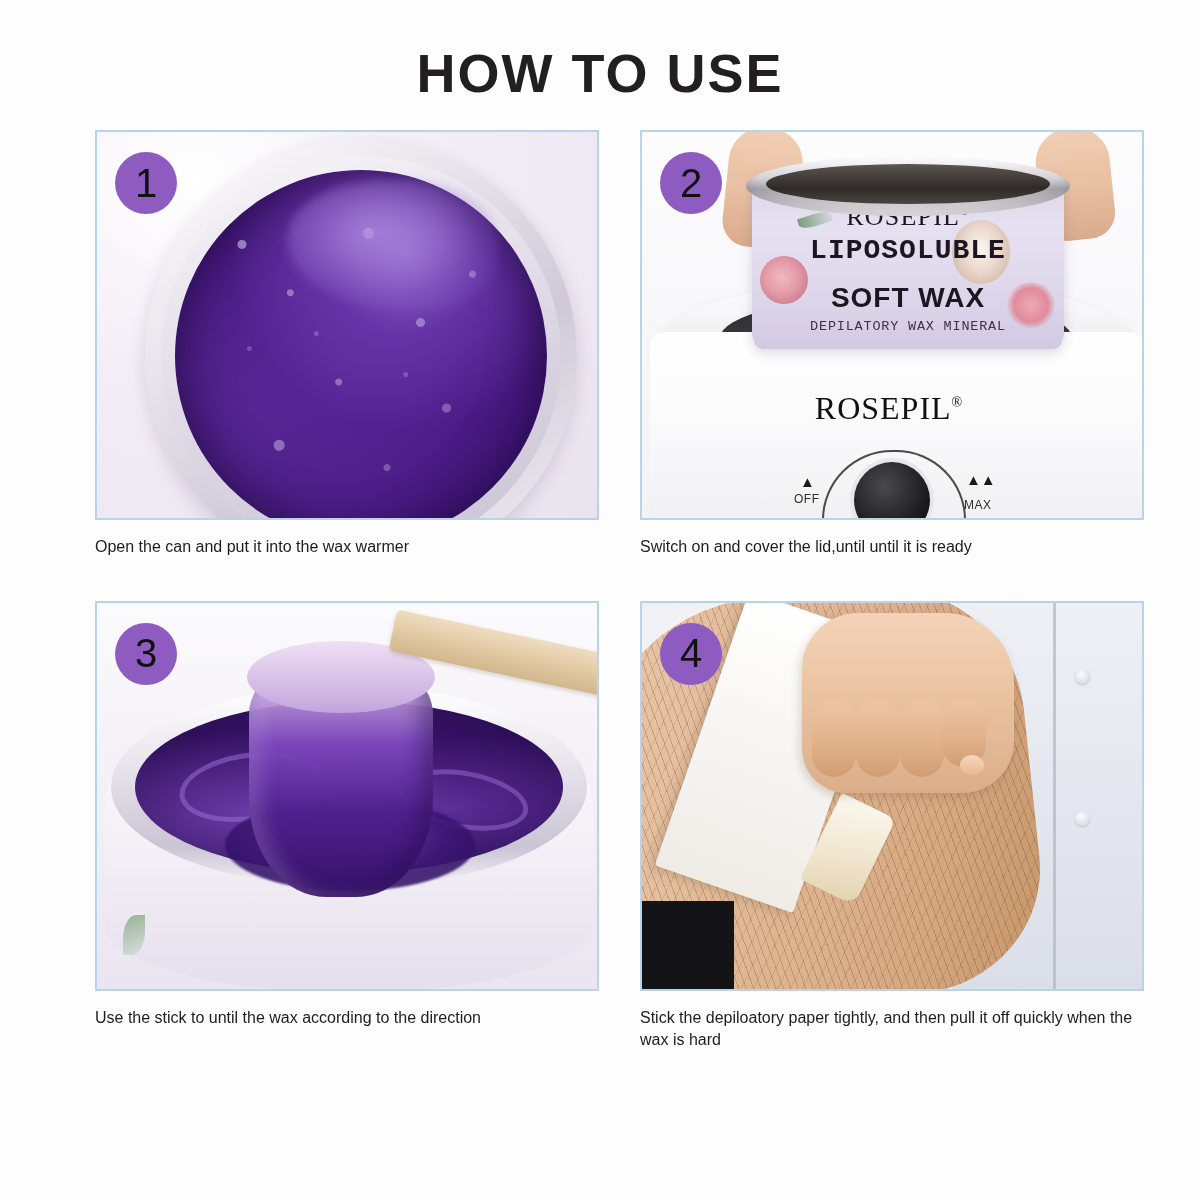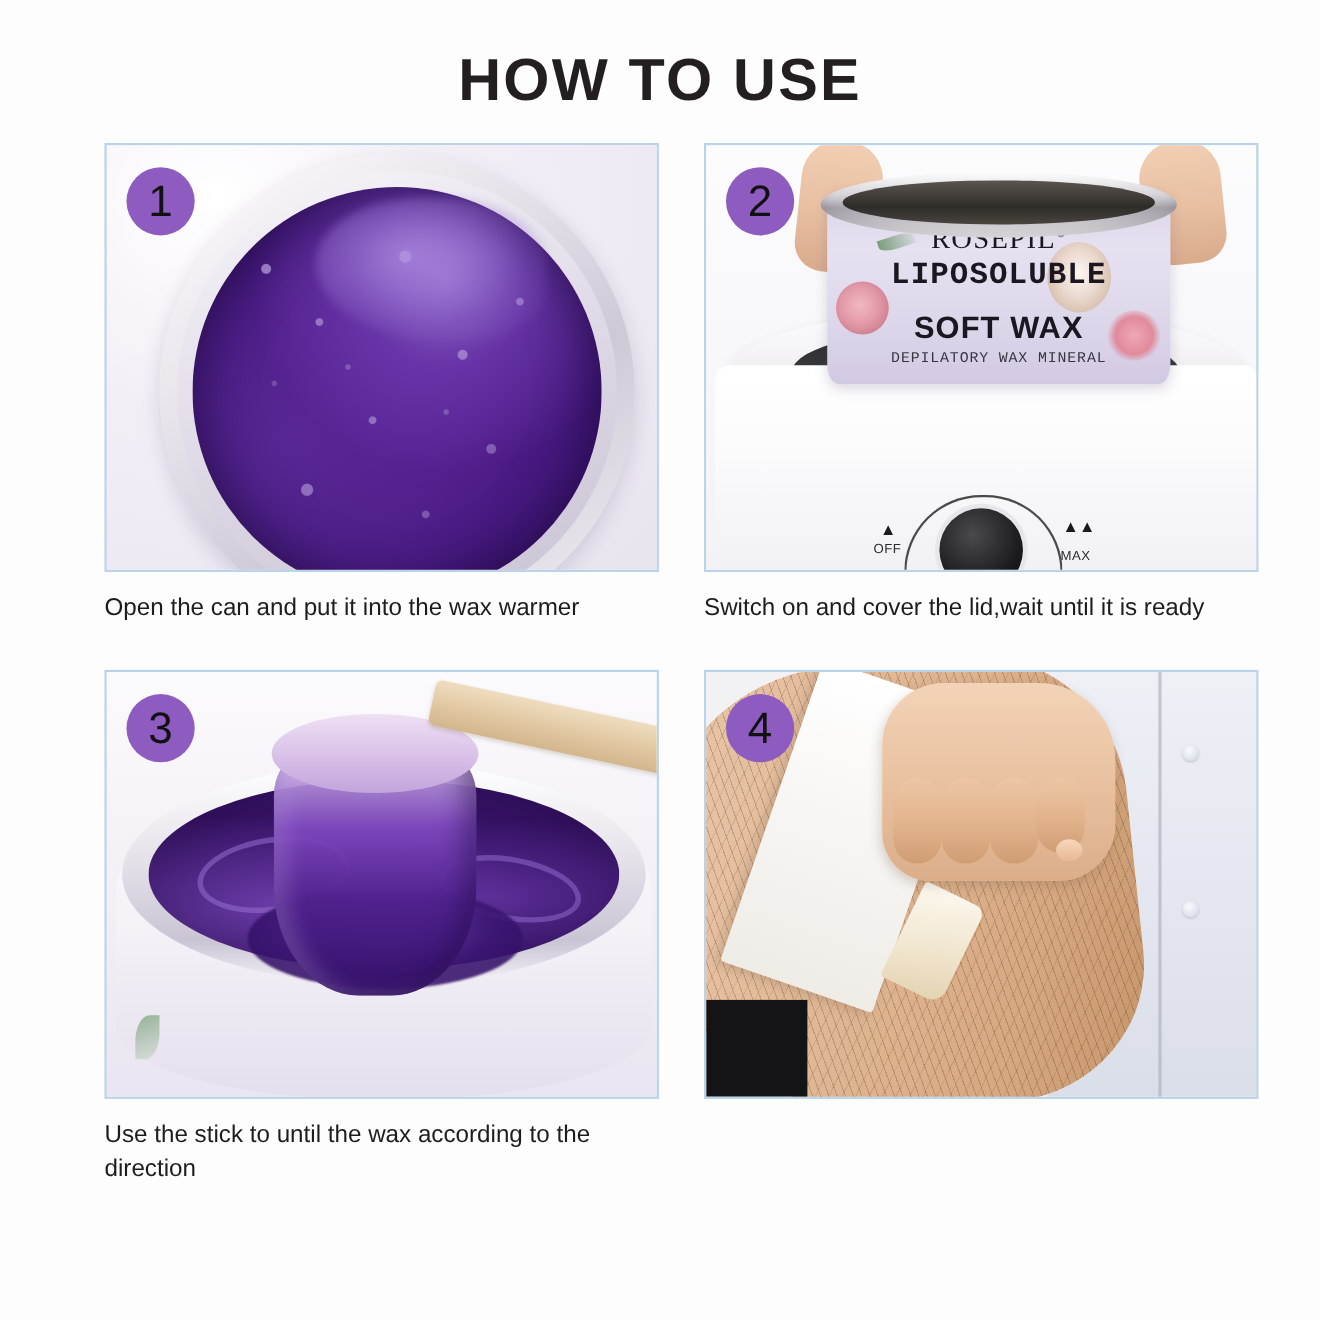--- a/index.html
+++ b/index.html
@@ -48,21 +48,21 @@
     position: relative;
     width: 504px;
     height: 390px;
     border: 2px solid #b9d4ea;
     box-sizing: border-box;
     overflow: hidden;
     background: #f6f4f7;
   }
   .step-caption {
     margin-top: 16px;
-    font-size: 22px;
+    font-size: 16px;
     line-height: 1.42;
     color: #1d1d1d;
     width: 495px;
     font-family: "Liberation Sans", sans-serif;
   }
   .row-gap { height: 42px; }
 
   
   .step-badge {
     position: absolute;
@@ -463,20 +463,23 @@
     </div>
 
     <div class="step-card">
       <div class="photo-frame">
         <div class="p2-bg"></div>
 
         <div class="p2-warmer-top"></div>
         <div class="p2-warmer-hole"></div>
         <div class="p2-warmer-body"></div>
 
+        <div class="p2-warmer-brand">
+          <span>ROSEPIL</span><sup>®</sup>
+        </div>
 
         <div class="p2-dial-arc"></div>
         <div class="p2-knob"></div>
         <div class="p2-flame p2-flame-off">▲</div>
         <div class="p2-flame p2-flame-max">▲▲</div>
         <div class="p2-dial-label p2-dial-off">OFF</div>
         <div class="p2-dial-label p2-dial-max">MAX</div>
 
         <div class="p2-hand-l"></div>
         <div class="p2-hand-r"></div>
@@ -491,21 +494,21 @@
             <div class="p2-l1">LIPOSOLUBLE</div>
             <div class="p2-l2">SOFT WAX</div>
             <div class="p2-l3">DEPILATORY WAX MINERAL</div>
           </div>
         </div>
         <div class="p2-can-lid"></div>
         <div class="p2-can-lid-in"></div>
 
         <div class="step-badge">2</div>
       </div>
-      <div class="step-caption">Switch on and cover the lid,wait until it is ready</div>
+      <div class="step-caption">Switch on and cover the lid,until until it is ready</div>
     </div>
   </div>
 
   <div class="row-gap"></div>
 
   <div class="step-row">
 
     <div class="step-card">
       <div class="photo-frame">
         <div class="p3-bg"></div>
@@ -537,15 +540,16 @@
         <div class="p4-strip"></div>
         <div class="p4-strip-lift"></div>
         <div class="p4-hand"></div>
         <div class="p4-knuck p4-k1"></div>
         <div class="p4-knuck p4-k2"></div>
         <div class="p4-knuck p4-k3"></div>
         <div class="p4-knuck p4-k4"></div>
         <div class="p4-nail"></div>
         <div class="step-badge">4</div>
       </div>
+      <div class="step-caption">Stick the depiloatory paper tightly, and then pull it off quickly when the wax is hard</div>
     </div>
   </div>
 </div>
 
 </body></html>

